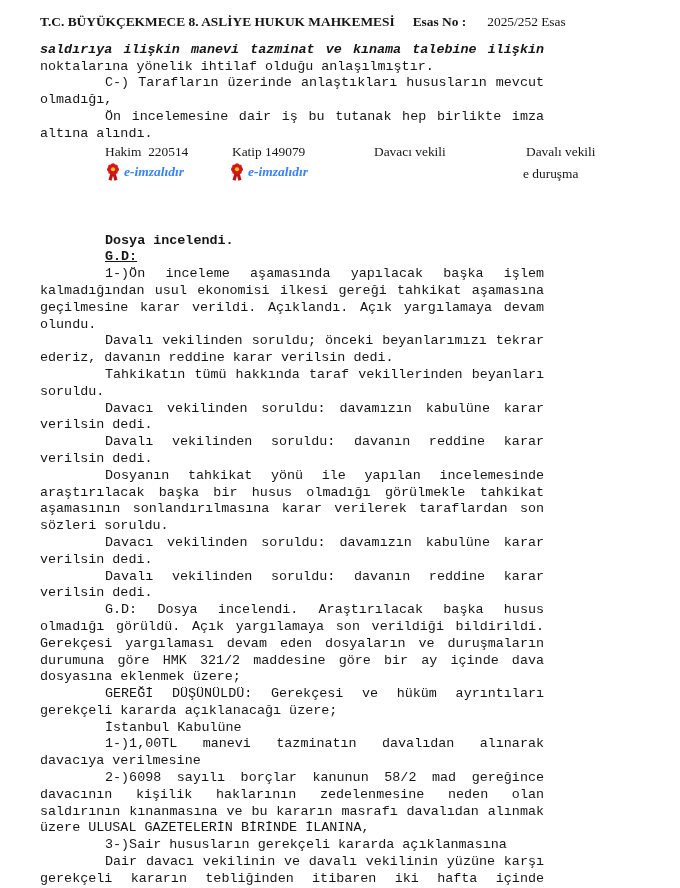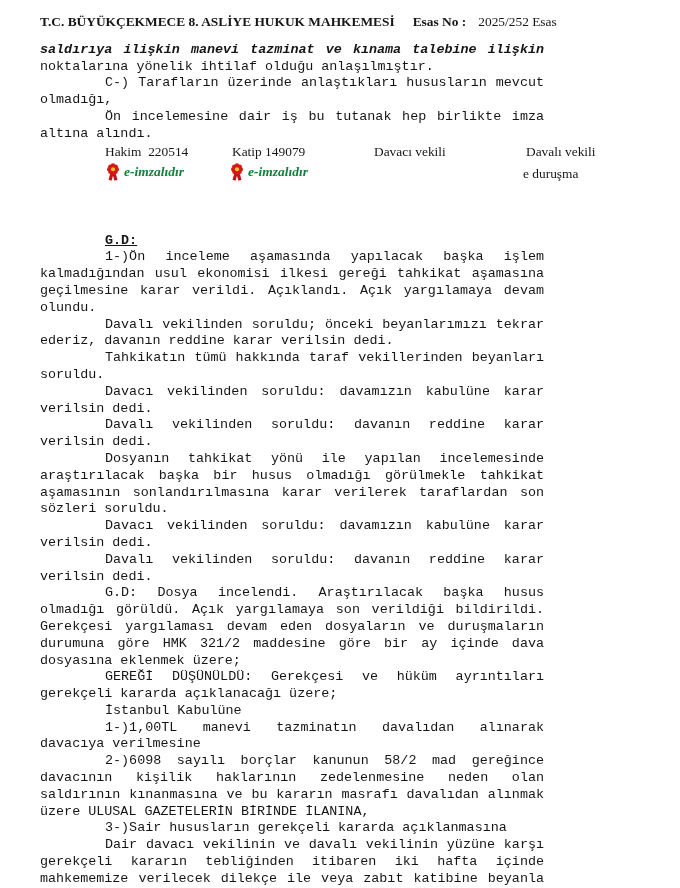--- a/index.html
+++ b/index.html
@@ -20,21 +20,21 @@
   }
   
   .doc-header {
     display: flex;
     align-items: baseline;
     font-weight: bold;
     margin-bottom: 11px;
     white-space: nowrap;
   }
   .doc-header .esas-group { margin-left: 18px; }
-  .doc-header .esas-value { font-weight: normal; margin-left: 12px; }
+  .doc-header .esas-value { font-weight: normal; margin-left: 21px; }
   
   .para {
     margin: 0;
     text-align: justify;
     text-indent: 65px;
     font-family: Liberation Mono, monospace;
   }
   .para.no-indent { text-indent: 0; }
   .bold { font-weight: bold; }
   .italic { font-style: italic; }
@@ -54,21 +54,21 @@
   .topsig .stamp-2 { position: absolute; top: 19px; left: 190px; }
   .topsig .edurusma { position: absolute; top: 22px; left: 483px; white-space: nowrap; }
   
   .stamp {
     display: inline-flex;
     align-items: center;
     gap: 4px;
     white-space: nowrap;
   }
   .stamp .esign-text {
-    color: #15803d;
+    color: #3b82f6;
     font-weight: bold;
     font-style: italic;
     font-size: 13.5px;
   }
   .stamp svg { display: block; }
   
   .gap-lg { height: 31px; }
   
   .footsig {
     position: relative;
@@ -152,20 +152,21 @@
         </svg>
       </span>
       <span class="esign-text">e-imzalıdır</span>
     </span>
 
     <span class="edurusma">e duruşma</span>
   </div>
 
   <div class="gap-lg"></div>
 
+  <p class="para bold">Dosya incelendi.</p>
   <p class="para"><span class="bold underline">G.D:</span></p>
 
   <p class="para">1-)Ön inceleme aşamasında yapılacak başka işlem kalmadığından usul ekonomisi ilkesi gereği tahkikat aşamasına geçilmesine karar verildi. Açıklandı. Açık yargılamaya devam olundu.</p>
   <p class="para">Davalı vekilinden soruldu; önceki beyanlarımızı tekrar ederiz, davanın reddine karar verilsin dedi.</p>
   <p class="para">Tahkikatın tümü hakkında taraf vekillerinden beyanları soruldu.</p>
   <p class="para">Davacı vekilinden soruldu: davamızın kabulüne karar verilsin dedi.</p>
   <p class="para">Davalı vekilinden soruldu: davanın reddine karar verilsin dedi.</p>
   <p class="para">Dosyanın tahkikat yönü ile yapılan incelemesinde araştırılacak başka bir husus olmadığı görülmekle tahkikat aşamasının sonlandırılmasına karar verilerek taraflardan son sözleri soruldu.</p>
   <p class="para">Davacı vekilinden soruldu: davamızın kabulüne karar verilsin dedi.</p>
   <p class="para">Davalı vekilinden soruldu: davanın reddine karar verilsin dedi.</p>

